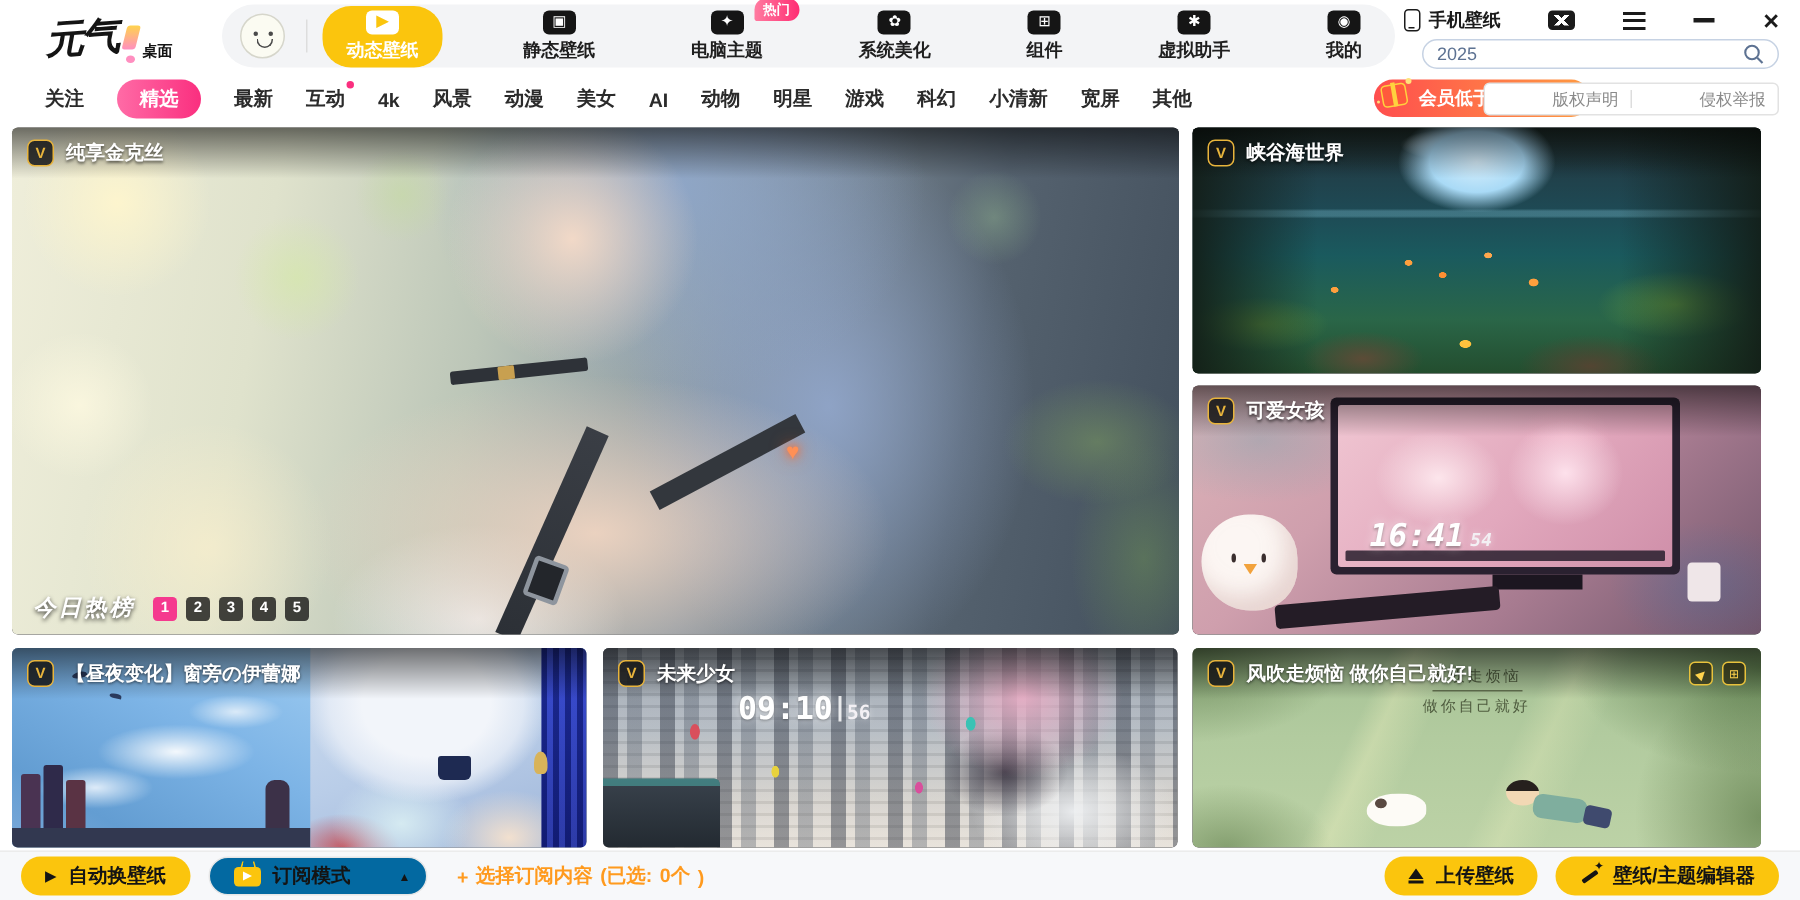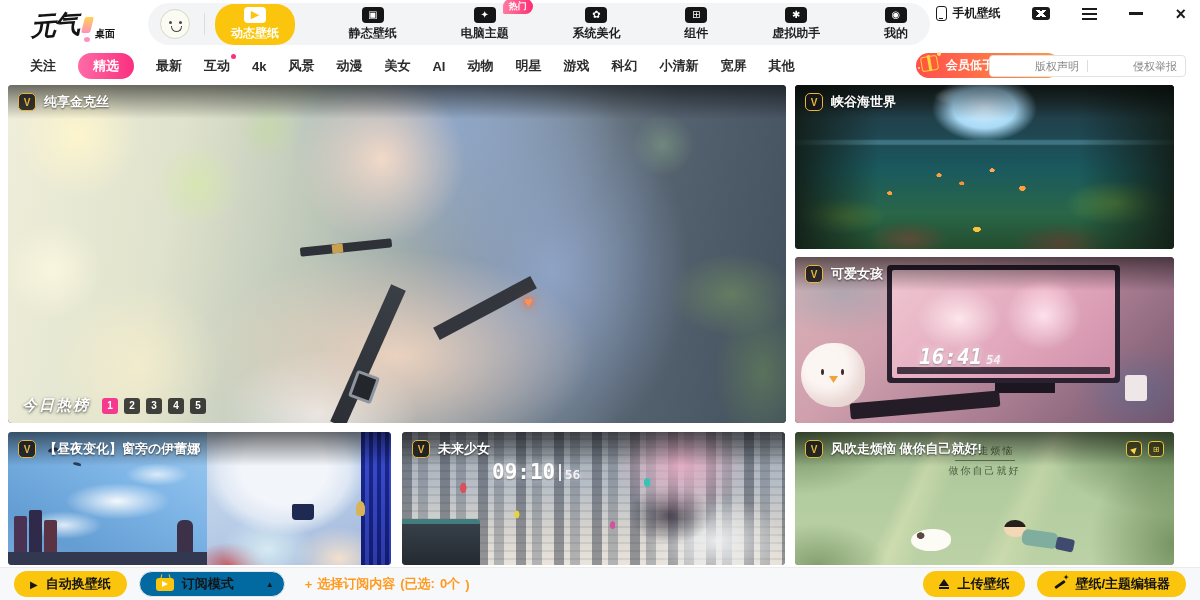--- a/index.html
+++ b/index.html
@@ -135,21 +135,21 @@
     linear-gradient(135deg,#f0c6d2 0%,#e2a8bd 55%,#cf8fa9 100%); }
   .taskbar { position:absolute; left:10px; right:10px; bottom:9px; height:7px; background:rgba(40,30,45,.85); border-radius:1px; }
   .stand { position:absolute; left:200px; top:126px; width:60px; height:10px; background:#1c1620; z-index:1; }
   .keyboard { position:absolute; left:55px; top:140px; width:150px; height:16px; background:#241c26; border-radius:3px; transform:rotate(-5deg); z-index:3; }
   .cup { position:absolute; left:330px; top:118px; width:22px; height:26px; background:#efe6e8; border-radius:3px; z-index:3; }
   .bird { position:absolute; left:6px; top:86px; width:64px; height:64px; background:#fcf6f3; border-radius:52% 48% 46% 54%; box-shadow:inset -8px -10px 14px rgba(215,185,182,.55); z-index:4; }
   .bird .eye { position:absolute; top:26px; width:3px; height:6px; border-radius:50%; background:#3a2e2e; }
   .bird .eye.l { left:20px; } .bird .eye.r { left:40px; }
   .bird .beak { position:absolute; left:28px; top:33px; width:9px; height:7px; background:#f2a23c; clip-path:polygon(0 0,100% 0,50% 100%); }
   .clock { position:absolute; display:flex; align-items:baseline; gap:4px; z-index:5; }
-  .cute .clock { left:124px; top:88px; }
+  .cute .clock { left:118px; top:88px; }
   .clock .hm { font-family:"DejaVu Sans Mono",monospace; font-style:italic; font-weight:bold; font-size:21px; color:#fff; text-shadow:0 0 7px rgba(255,255,255,.65),0 1px 2px rgba(0,0,0,.4); }
   .clock .ss { font-family:"DejaVu Sans Mono",monospace; font-style:italic; font-weight:bold; font-size:12px; color:#f3f0f4; text-shadow:0 0 5px rgba(255,255,255,.5); }
 
   
   .elaina { left:8px; top:432px; width:383px; height:133px; }
   .elaina .art { background:linear-gradient(160deg,#cfdef0 0%,#bcCFe8 50%,#9db4d8 100%); }
   .el-sky { position:absolute; left:0; top:0; width:52%; height:100%; background:
     radial-gradient(75px 26px at 55% 52%, rgba(255,255,255,.92), transparent 70%),
     radial-gradient(55px 20px at 28% 70%, rgba(242,248,255,.85), transparent 70%),
     radial-gradient(42px 15px at 75% 32%, rgba(255,255,255,.7), transparent 75%),
@@ -289,20 +289,27 @@
       <div class="phone-group">
         <span class="phone-icon"></span>
         <span class="phone-label">手机壁纸</span>
       </div>
       <span class="mail-icon"></span>
       <span class="menu-icon"></span>
       <span class="min-icon"></span>
       <span class="close-icon">×</span>
     </div>
 
+    <div class="search">
+      <input value="2025" style="">
+      <svg width="14" height="14" viewBox="0 0 14 14">
+        <circle cx="6" cy="6" r="4.5" stroke="#5d7292" fill="none" stroke-width="1.4"></circle>
+        <line x1="9.5" y1="9.5" x2="13" y2="13" stroke="#5d7292" stroke-width="1.4"></line>
+      </svg>
+    </div>
   </header>
 
   <nav class="catnav">
     <span class="cat">关注</span>
     <span class="cat active">精选</span>
     <span class="cat">最新</span>
     <span class="cat"><span>互动</span><i class="dot"></i></span>
     <span class="cat">4k</span>
     <span class="cat">风景</span>
     <span class="cat">动漫</span>

